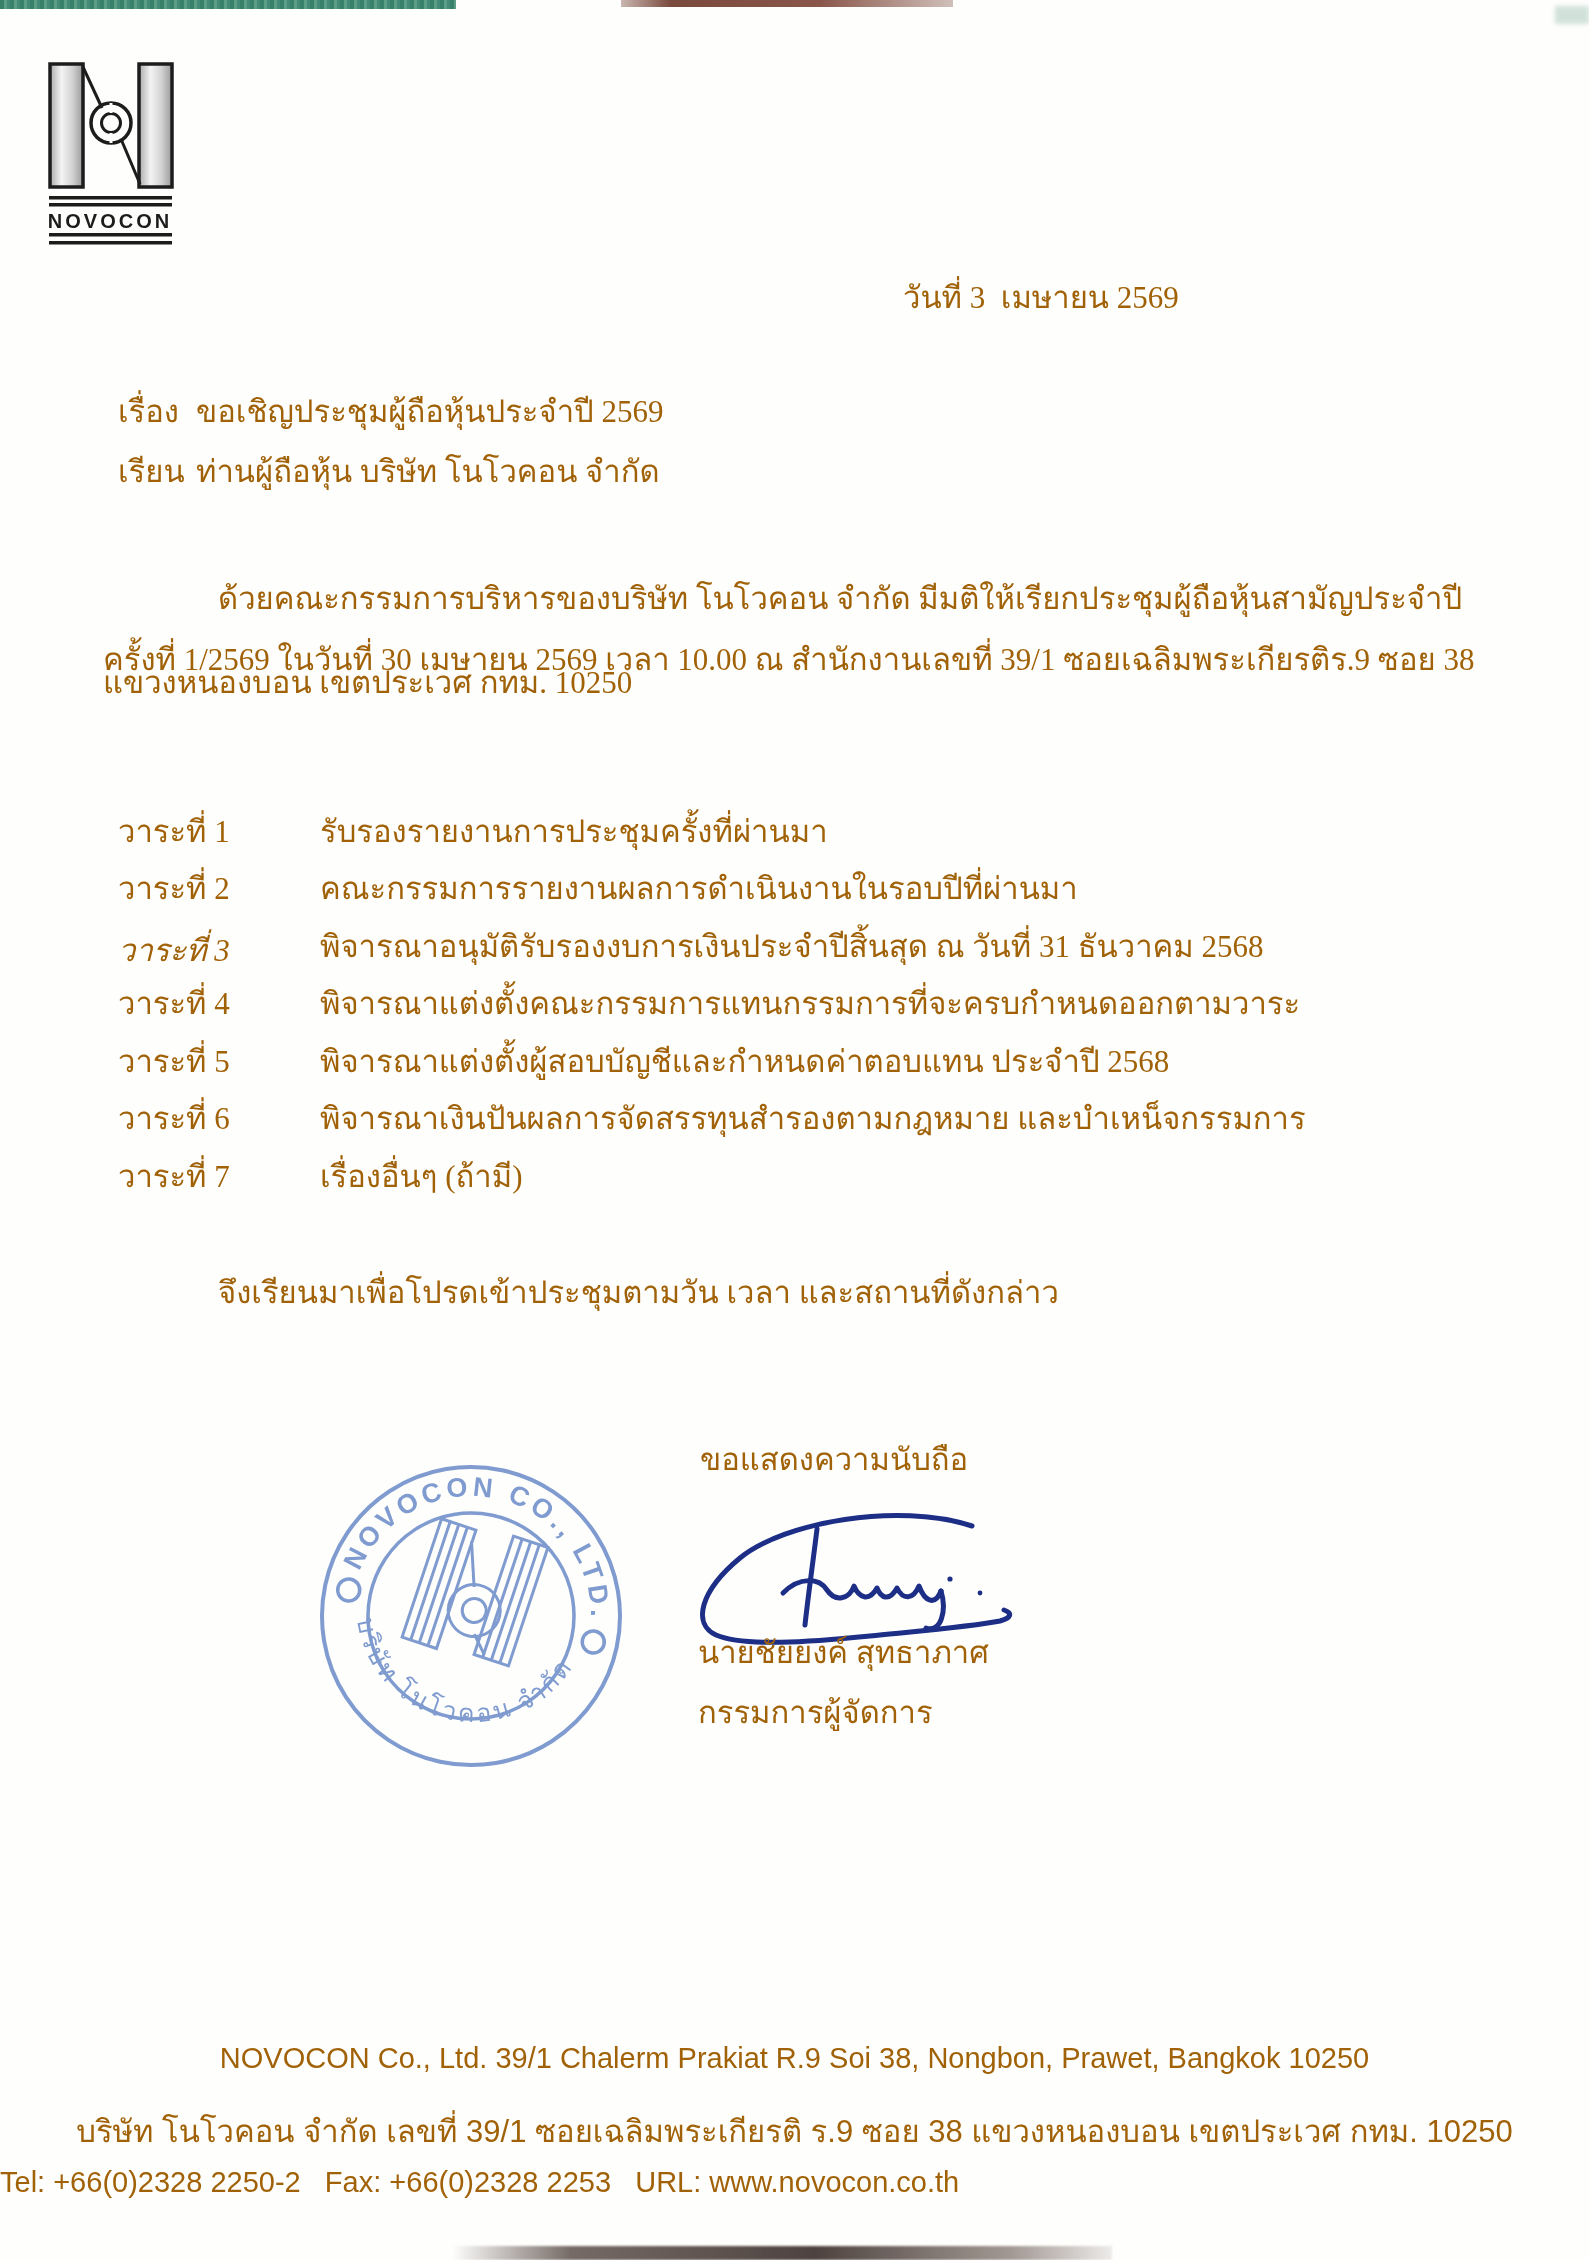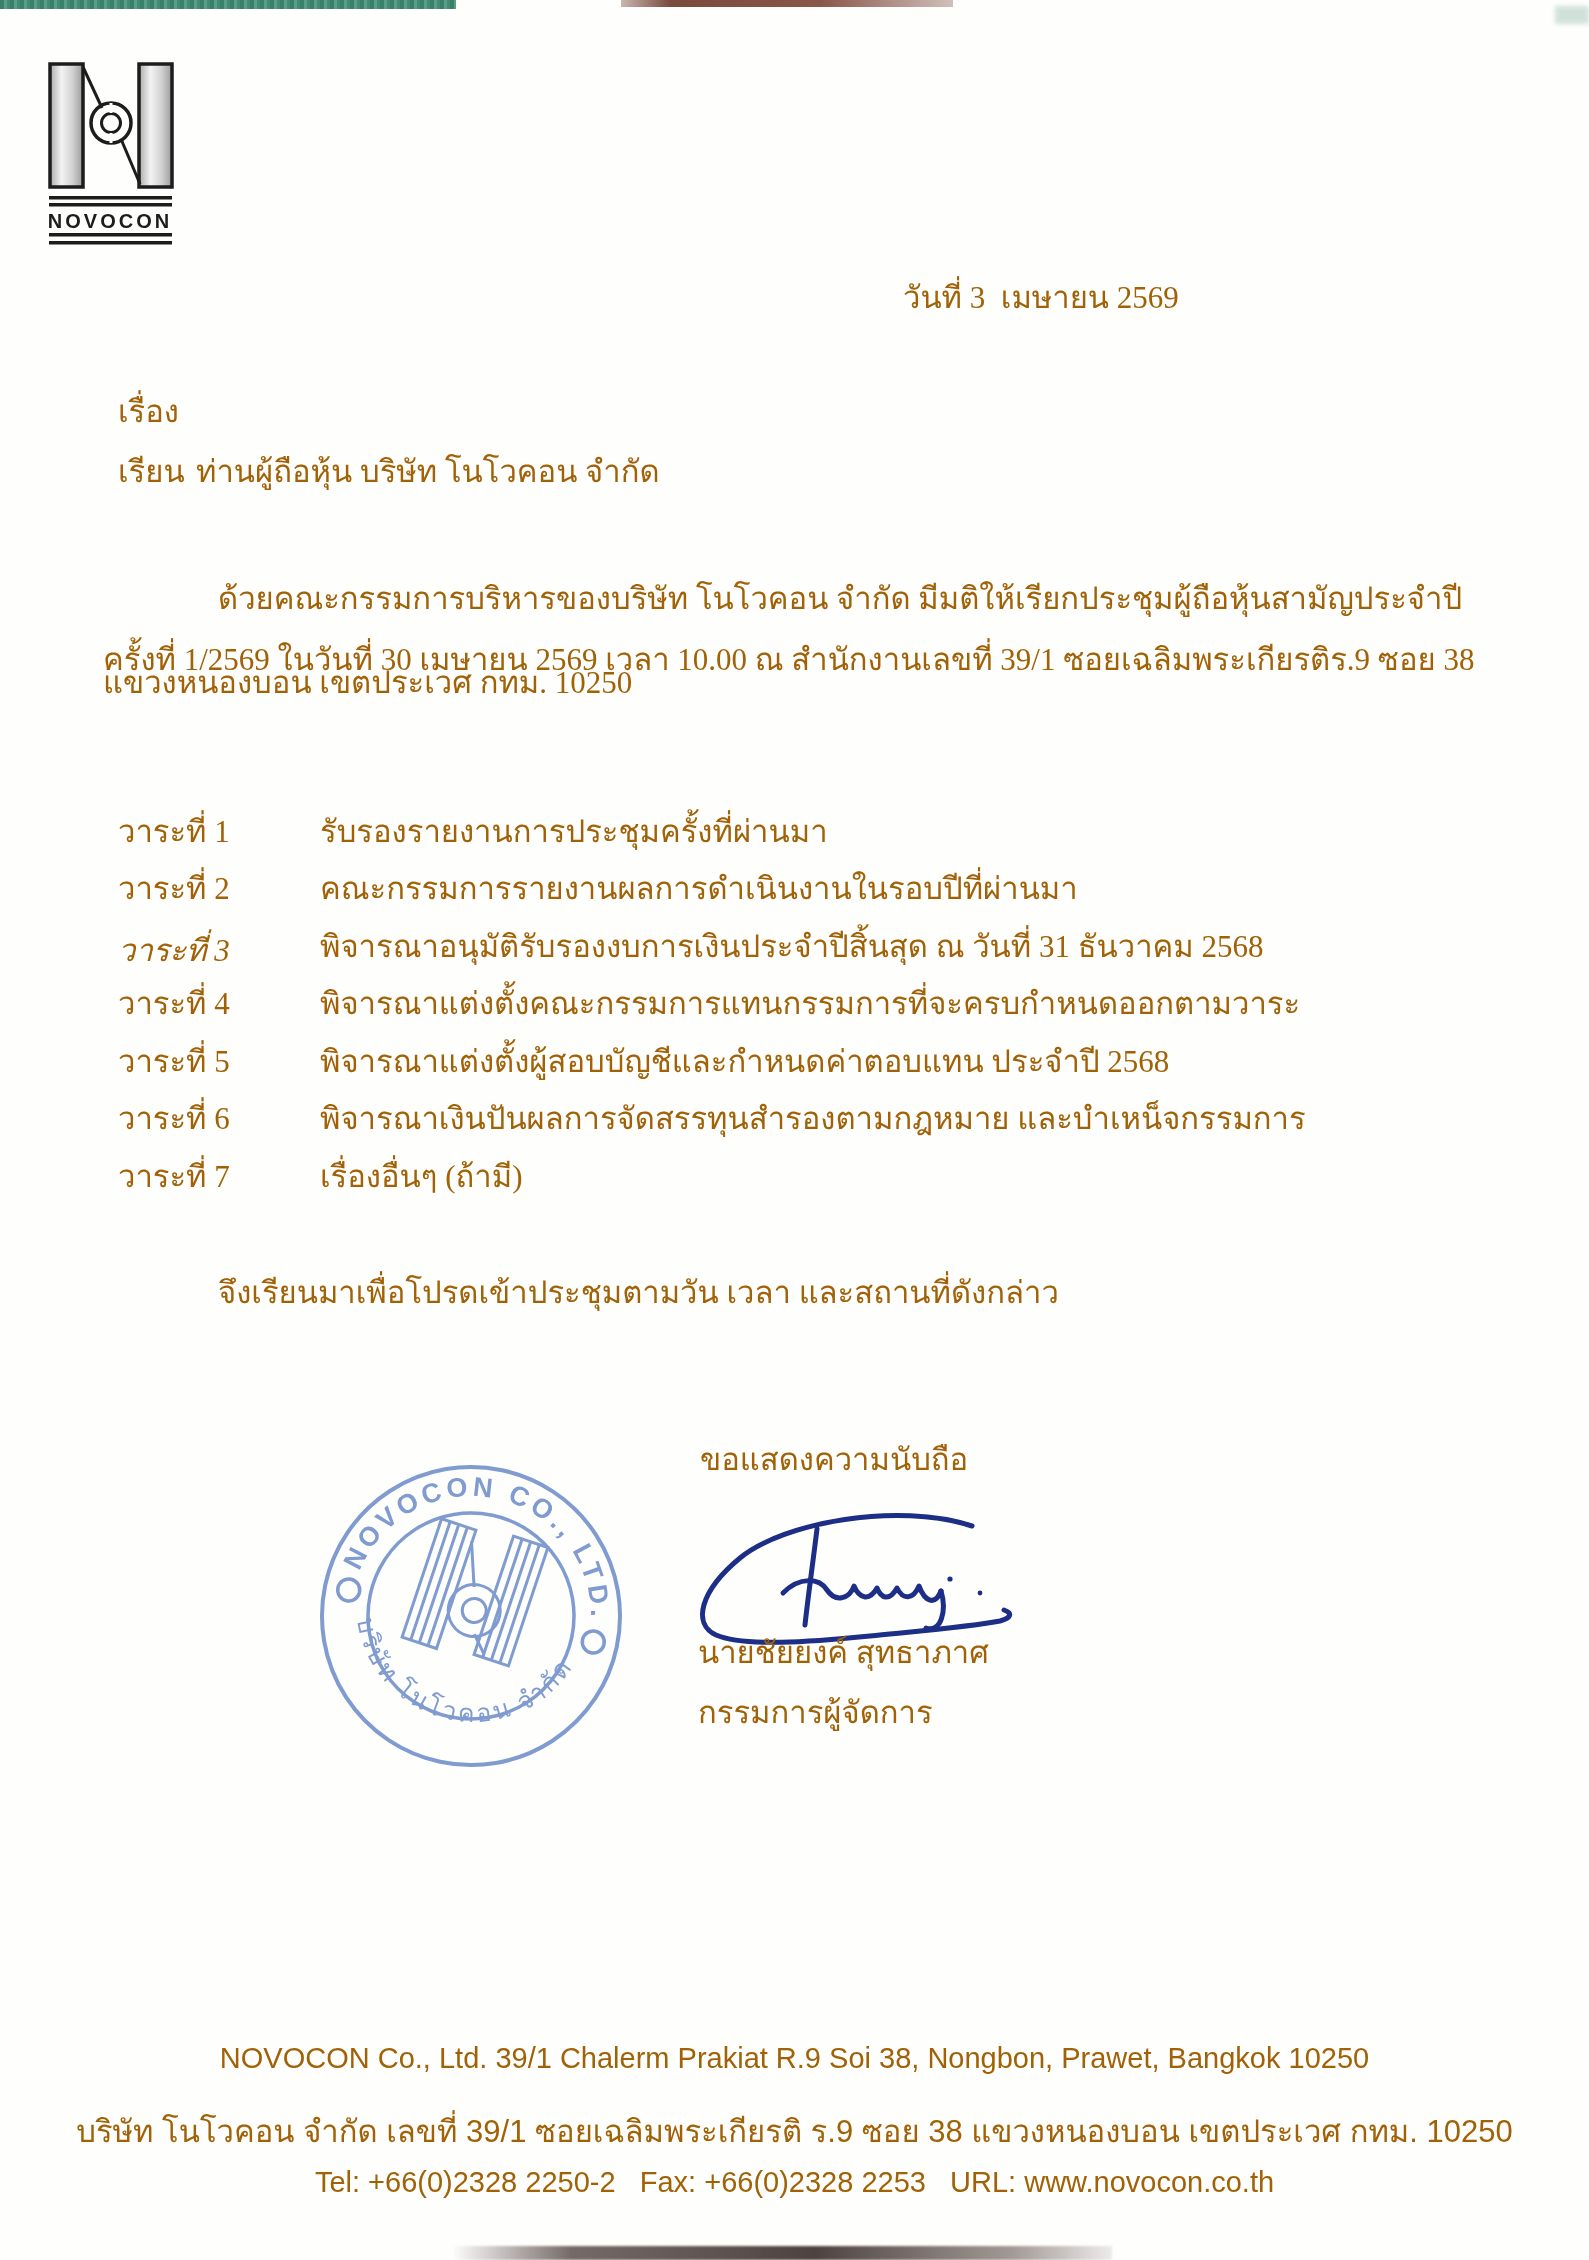--- a/index.html
+++ b/index.html
@@ -66,20 +66,21 @@
       <rect x="3" y="143" width="123" height="3.5"></rect>
       <rect x="3" y="173" width="123" height="3.5"></rect>
       <rect x="3" y="181" width="123" height="3.5"></rect>
     </g>
     <text x="64" y="168" text-anchor="middle" font-family="Liberation Sans, sans-serif" font-size="20" font-weight="bold" letter-spacing="3" fill="#1c1c1c">NOVOCON</text>
   </svg>
 
   <div class="abs body-txt" style="left:903px; top:279px;">วันที่ 3  เมษายน 2569</div>
 
   <div class="abs body-txt label-col" style="top:393px;">เรื่อง</div>
+  <div class="abs body-txt" style="left:196px; top:393px;">ขอเชิญประชุมผู้ถือหุ้นประจำปี 2569</div>
   <div class="abs body-txt label-col" style="top:453px;">เรียน</div>
   <div class="abs body-txt" style="left:218px; top:580px;">ด้วยคณะกรรมการบริหารของบริษัท โนโวคอน จำกัด มีมติให้เรียกประชุมผู้ถือหุ้นสามัญประจำปี</div>
 
   <div class="abs body-txt" style="left:196px; top:453px;">ท่านผู้ถือหุ้น บริษัท โนโวคอน จำกัด</div>
   <div class="abs body-txt" style="left:103px; top:641px;">ครั้งที่ 1/2569 ในวันที่ 30 เมษายน 2569 เวลา 10.00 ณ สำนักงานเลขที่ 39/1 ซอยเฉลิมพระเกียรติร.9 ซอย 38</div>
   <div class="abs body-txt" style="left:103px; top:664px;">แขวงหนองบอน เขตประเวศ กทม. 10250</div>
 
   <div class="abs body-txt label-col" style="top:813px;">วาระที่ 1</div>
   <div class="abs body-txt" style="left:320px; top:813px;">รับรองรายงานการประชุมครั้งที่ผ่านมา</div>
   <div class="abs body-txt label-col" style="top:870px;">วาระที่ 2</div>
@@ -142,15 +143,15 @@
       <circle cx="262" cy="87" r="2.6" fill="#1c2e86" stroke="none"></circle>
       <circle cx="292" cy="101" r="2.4" fill="#1c2e86" stroke="none"></circle>
     </g>
   </svg>
 
   <div class="abs body-txt" style="left:698px; top:1634px;">นายชัยยงค์ สุทธาภาศ</div>
   <div class="abs body-txt" style="left:698px; top:1694px;">กรรมการผู้จัดการ</div>
 
   <div class="abs footer-txt" style="left:0; top:2042px; width:1589px; text-align:center; font-size:29px;">NOVOCON Co., Ltd. 39/1 Chalerm Prakiat R.9 Soi 38, Nongbon, Prawet, Bangkok 10250</div>
   <div class="abs footer-txt" style="left:0; top:2106px; width:1589px; text-align:center; font-size:31px;">บริษัท โนโวคอน จำกัด เลขที่ 39/1 ซอยเฉลิมพระเกียรติ ร.9 ซอย 38 แขวงหนองบอน เขตประเวศ กทม. 10250</div>
-  <div class="abs footer-txt" style="left:0; top:2166px; width:1589px; text-align:center; font-size:29px;">Tel: +66(0)2328 2250-2   Fax: +66(0)2328 2253   URL: www.novocon.co.th</div>
+  <div class="abs footer-txt" style="left:0; top:2166px; width:1589px; text-align:left; font-size:29px;">Tel: +66(0)2328 2250-2   Fax: +66(0)2328 2253   URL: www.novocon.co.th</div>
 
 </div>
 
 </body></html>

